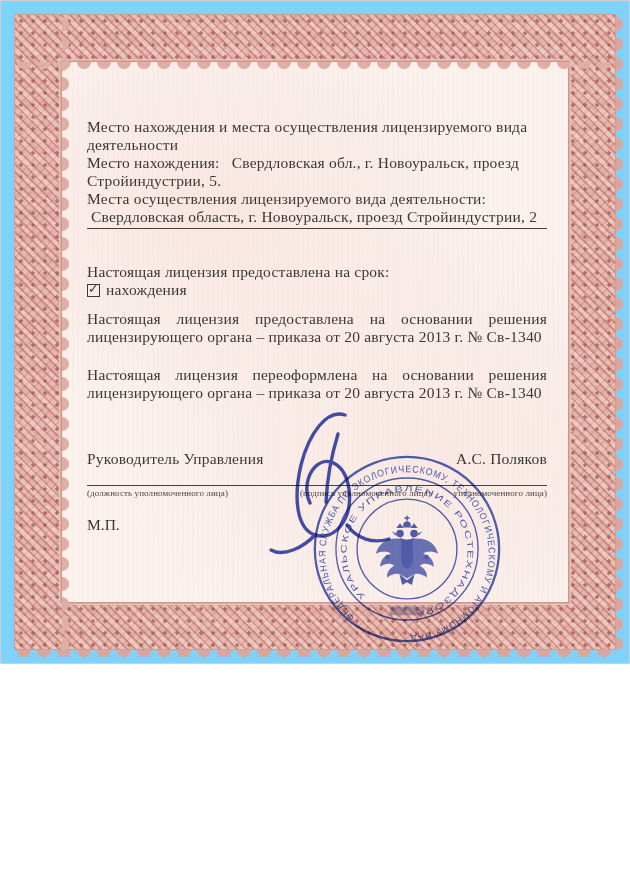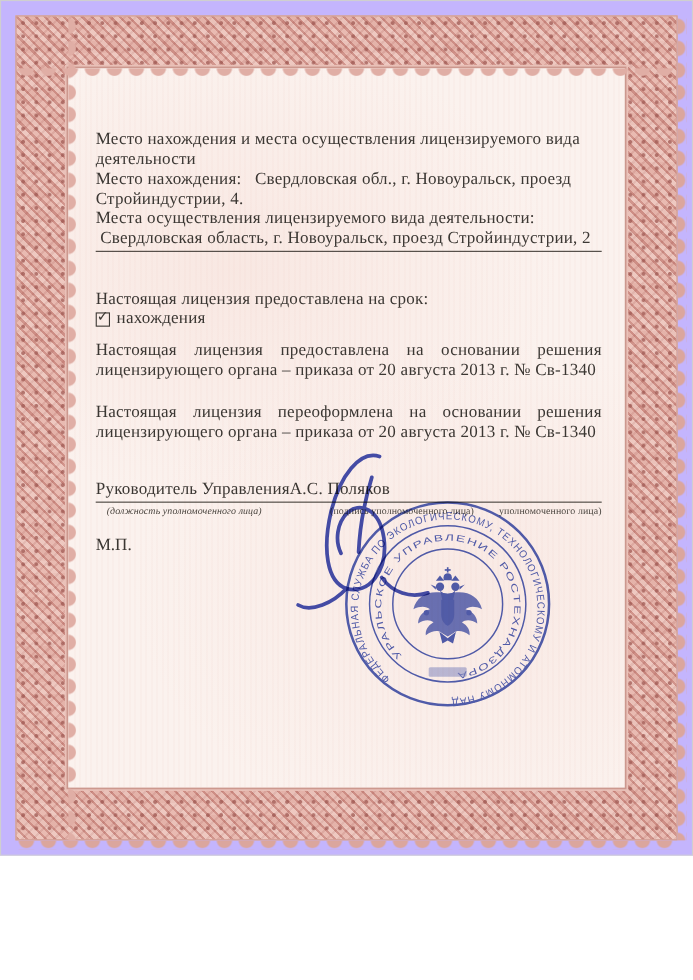--- a/index.html
+++ b/index.html
@@ -1,17 +1,17 @@
 <!DOCTYPE html>
 <html><head>
 <meta charset="utf-8">
 <style>
   html,body { margin:0; padding:0; background:#ffffff; }
   .page {
-    position:relative; width:630px; height:778px; background:#c4b5fd;
+    position:relative; width:630px; height:664px; background:#7dd3fc;
     font-family:"Liberation Serif", serif; color:#3b3733; overflow:hidden;
     border:1px solid #cfcfcf; box-sizing:border-box;
   }
   
   .orn {
     position:absolute; inset:13px; z-index:0;
     background-color:#e5b6ad;
     background-image:
       radial-gradient(circle 2px at 6px 6px, rgba(160,90,84,.75) 0 1.5px, transparent 2px),
       repeating-linear-gradient(45deg, rgba(192,122,114,.55) 0 2px, rgba(246,220,213,.5) 2px 6px, rgba(192,122,114,.55) 6px 8px, rgba(236,193,184,.45) 8px 12px),
@@ -47,25 +47,25 @@
   .line { font-size:15.5px; line-height:18px; letter-spacing:.2px; white-space:pre-wrap; }
   .u-line { border-bottom:1.3px solid #45403a; padding-bottom:2px; }
   .just  { text-align:justify; text-align-last:justify; }
   .blk-term  { margin-top:34px; }
   .blk-par1  { margin-top:11px; }
   .blk-par2  { margin-top:20px; }
   .cb-row { display:flex; align-items:center; gap:6px; }
   .cb { width:11px; height:11px; border:1.4px solid #3b3733; position:relative; display:inline-block; flex:0 0 auto; }
   .cb span { position:absolute; left:0px; top:-5px; font-size:13px; font-family:"DejaVu Sans",sans-serif; }
   
-  .sig-row { display:flex; justify-content:flex-start; align-items:flex-end;
-             border-bottom:1.3px solid #45403a; padding-bottom:2px; margin-top:34px; }
+  .sig-row { display:flex; justify-content:space-between; align-items:flex-end;
+             border-bottom:1.3px solid #45403a; padding-bottom:17px; margin-top:48px; }
   .sig-row .line { line-height:18px; }
   .sig-caps { position:relative; font-size:9px; color:#4a453f; margin-top:2px; height:12px; letter-spacing:.1px; }
-  .cap-pos  { position:absolute; left:10px; white-space:nowrap;font-style:italic; }
+  .cap-pos  { position:absolute; left:0; white-space:nowrap; }
   .cap-sign { position:absolute; left:213px; white-space:nowrap; }
   .cap-name { position:absolute; right:0; white-space:nowrap; }
   .mp { margin-top:16px; font-size:15.5px; }
   
   .stamp { position:absolute; left:310px; top:452px; width:192px; height:192px; z-index:4;
            mix-blend-mode:multiply; opacity:.92; filter:blur(.3px); }
   .signature { position:absolute; left:256px; top:406px; width:142px; height:172px; z-index:5;
            mix-blend-mode:multiply; opacity:.95; }
 </style>
 </head>
@@ -79,21 +79,21 @@
   <div class="sc sc-left"></div>
   <div class="sc sc-right"></div>
 
   <div class="content">
     <div class="text-col">
 
       <div>
         <div class="line">Место нахождения и места осуществления лицензируемого вида</div>
         <div class="line">деятельности</div>
         <div class="line">Место нахождения:   Свердловская обл., г. Новоуральск, проезд</div>
-        <div class="line">Стройиндустрии, 4.</div>
+        <div class="line">Стройиндустрии, 5.</div>
         <div class="line">Места осуществления лицензируемого вида деятельности:</div>
         <div class="line u-line"> Свердловская область, г. Новоуральск, проезд Стройиндустрии, 2</div>
       </div>
 
       <div class="blk-term">
         <div class="line">Настоящая лицензия предоставлена на срок:</div>
         <div class="line cb-row">
           <span class="cb"><span>✓</span></span>
           <span>нахождения</span>
         </div>

